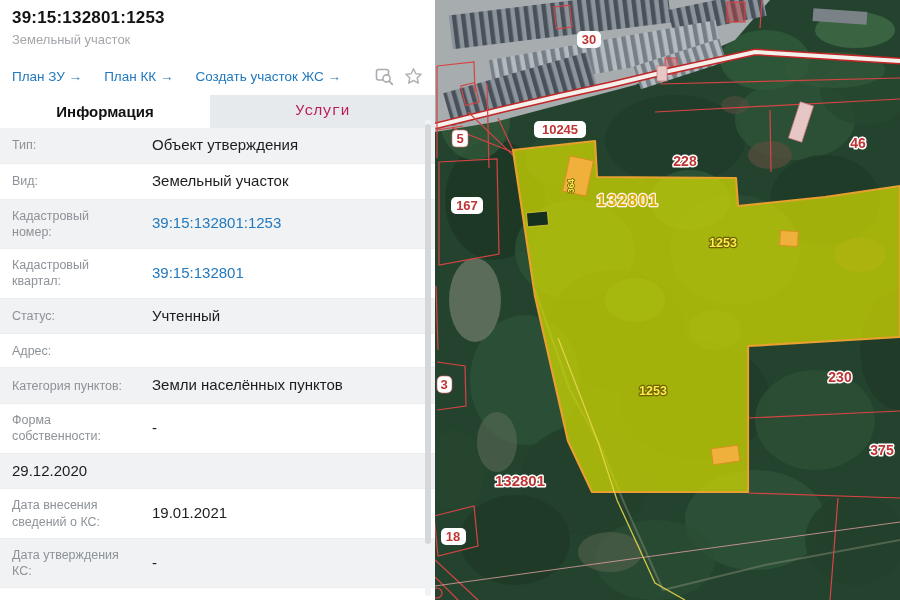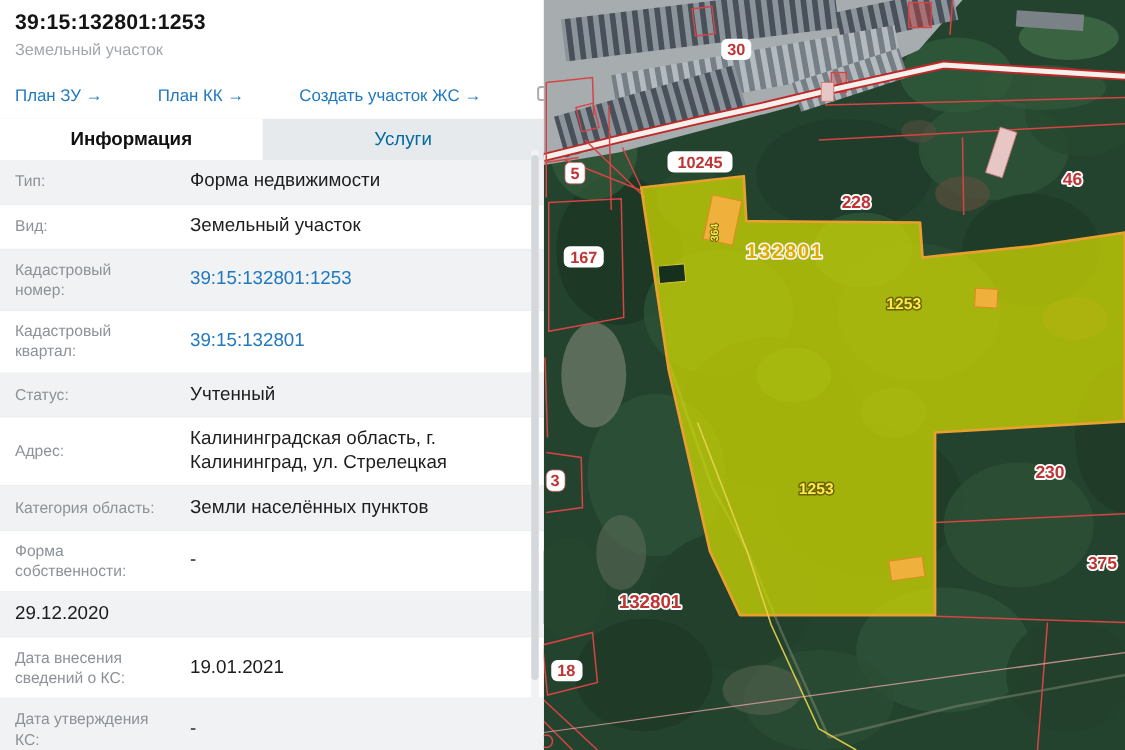--- a/index.html
+++ b/index.html
@@ -5,29 +5,29 @@
   * { margin:0; padding:0; box-sizing:border-box; }
   html,body { width:900px; height:600px; overflow:hidden;
     font-family:"Liberation Sans","DejaVu Sans",sans-serif; background:#fff; }
   .app { position:relative; width:800px; height:600px; display:flex; }
 
   
   .panel { position:relative; width:435px; height:600px; background:#fff; overflow:hidden; flex:0 0 435px; }
   .panel-header { padding:8px 12px 0 12px; }
   .title { font-size:17px; font-weight:bold; color:#141414; letter-spacing:.2px; }
   .subtitle { font-size:13px; color:#a3a7ab; margin-top:4px; }
-  .links-row { display:flex; align-items:center; margin-top:20px; padding-bottom:9px;gap:22px; }
+  .links-row { display:flex; align-items:center; margin-top:20px; padding-bottom:9px; }
   .links-row a { font-size:13.5px; color:#2279bf; text-decoration:none; margin-right:22px; cursor:pointer; white-space:nowrap; }
   .hdr-icons { margin-left:auto; display:flex; align-items:center; gap:10px; }
   .hdr-icons svg { display:block; cursor:pointer; }
 
   .tabs { display:flex; height:33px; background:#e7eaec; }
   .tab { display:flex; align-items:center; justify-content:center; font-size:15px; cursor:pointer; }
   .tab.active { width:210px; background:#ffffff; color:#111; font-weight:bold; }
-  .tab.inactive { flex:1; color:#0369a1; }
+  .tab.inactive { flex:1; color:#be185d;font-family:Liberation Mono, monospace; }
 
   .rows { width:435px; }
   .row { display:flex; padding:8px 12px; border-bottom:1px solid #ecedee; min-height:34px; align-items:center; }
   .row:nth-child(odd) { background:#f0f2f3; }
   .row:nth-child(even) { background:#ffffff; }
   .row .lbl { flex:0 0 140px; font-size:12.5px; color:#8d9298; line-height:1.3; padding-right:20px; }
   .row .val { flex:1; font-size:15px; color:#1d1d1f; line-height:1.25; }
   .row .val.link { color:#2279bf; cursor:pointer; }
 
   .scrollbar-track { position:absolute; top:120px; right:4px; width:6px; height:476px; background:#f1f2f3; border-radius:3px; }
@@ -65,44 +65,43 @@
     </div>
 
     <div class="tabs">
       <div class="tab active">Информация</div>
       <div class="tab inactive">Услуги</div>
     </div>
 
     <div class="rows">
       <div class="row">
         <div class="lbl">Тип:</div>
-        <div class="val">Форма недвижимости</div>
+        <div class="val">Объект утверждения</div>
       </div>
       <div class="row">
         <div class="lbl">Вид:</div>
         <div class="val">Земельный участок</div>
       </div>
       <div class="row">
         <div class="lbl">Кадастровый номер:</div>
         <div class="val link">39:15:132801:1253</div>
       </div>
       <div class="row">
         <div class="lbl">Кадастровый квартал:</div>
         <div class="val link">39:15:132801</div>
       </div>
       <div class="row">
         <div class="lbl">Статус:</div>
         <div class="val">Учтенный</div>
       </div>
       <div class="row">
         <div class="lbl">Адрес:</div>
-        <div class="val">Калининградская область, г. Калининград, ул. Стрелецкая</div>
-      </div>
-      <div class="row">
-        <div class="lbl">Категория область:</div>
+      </div>
+      <div class="row">
+        <div class="lbl">Категория пунктов:</div>
         <div class="val">Земли населённых пунктов</div>
       </div>
       <div class="row">
         <div class="lbl">Форма собственности:</div>
         <div class="val">-</div>
       </div>
       <div class="row">
         <div class="val">29.12.2020</div>
       </div>
       <div class="row">

